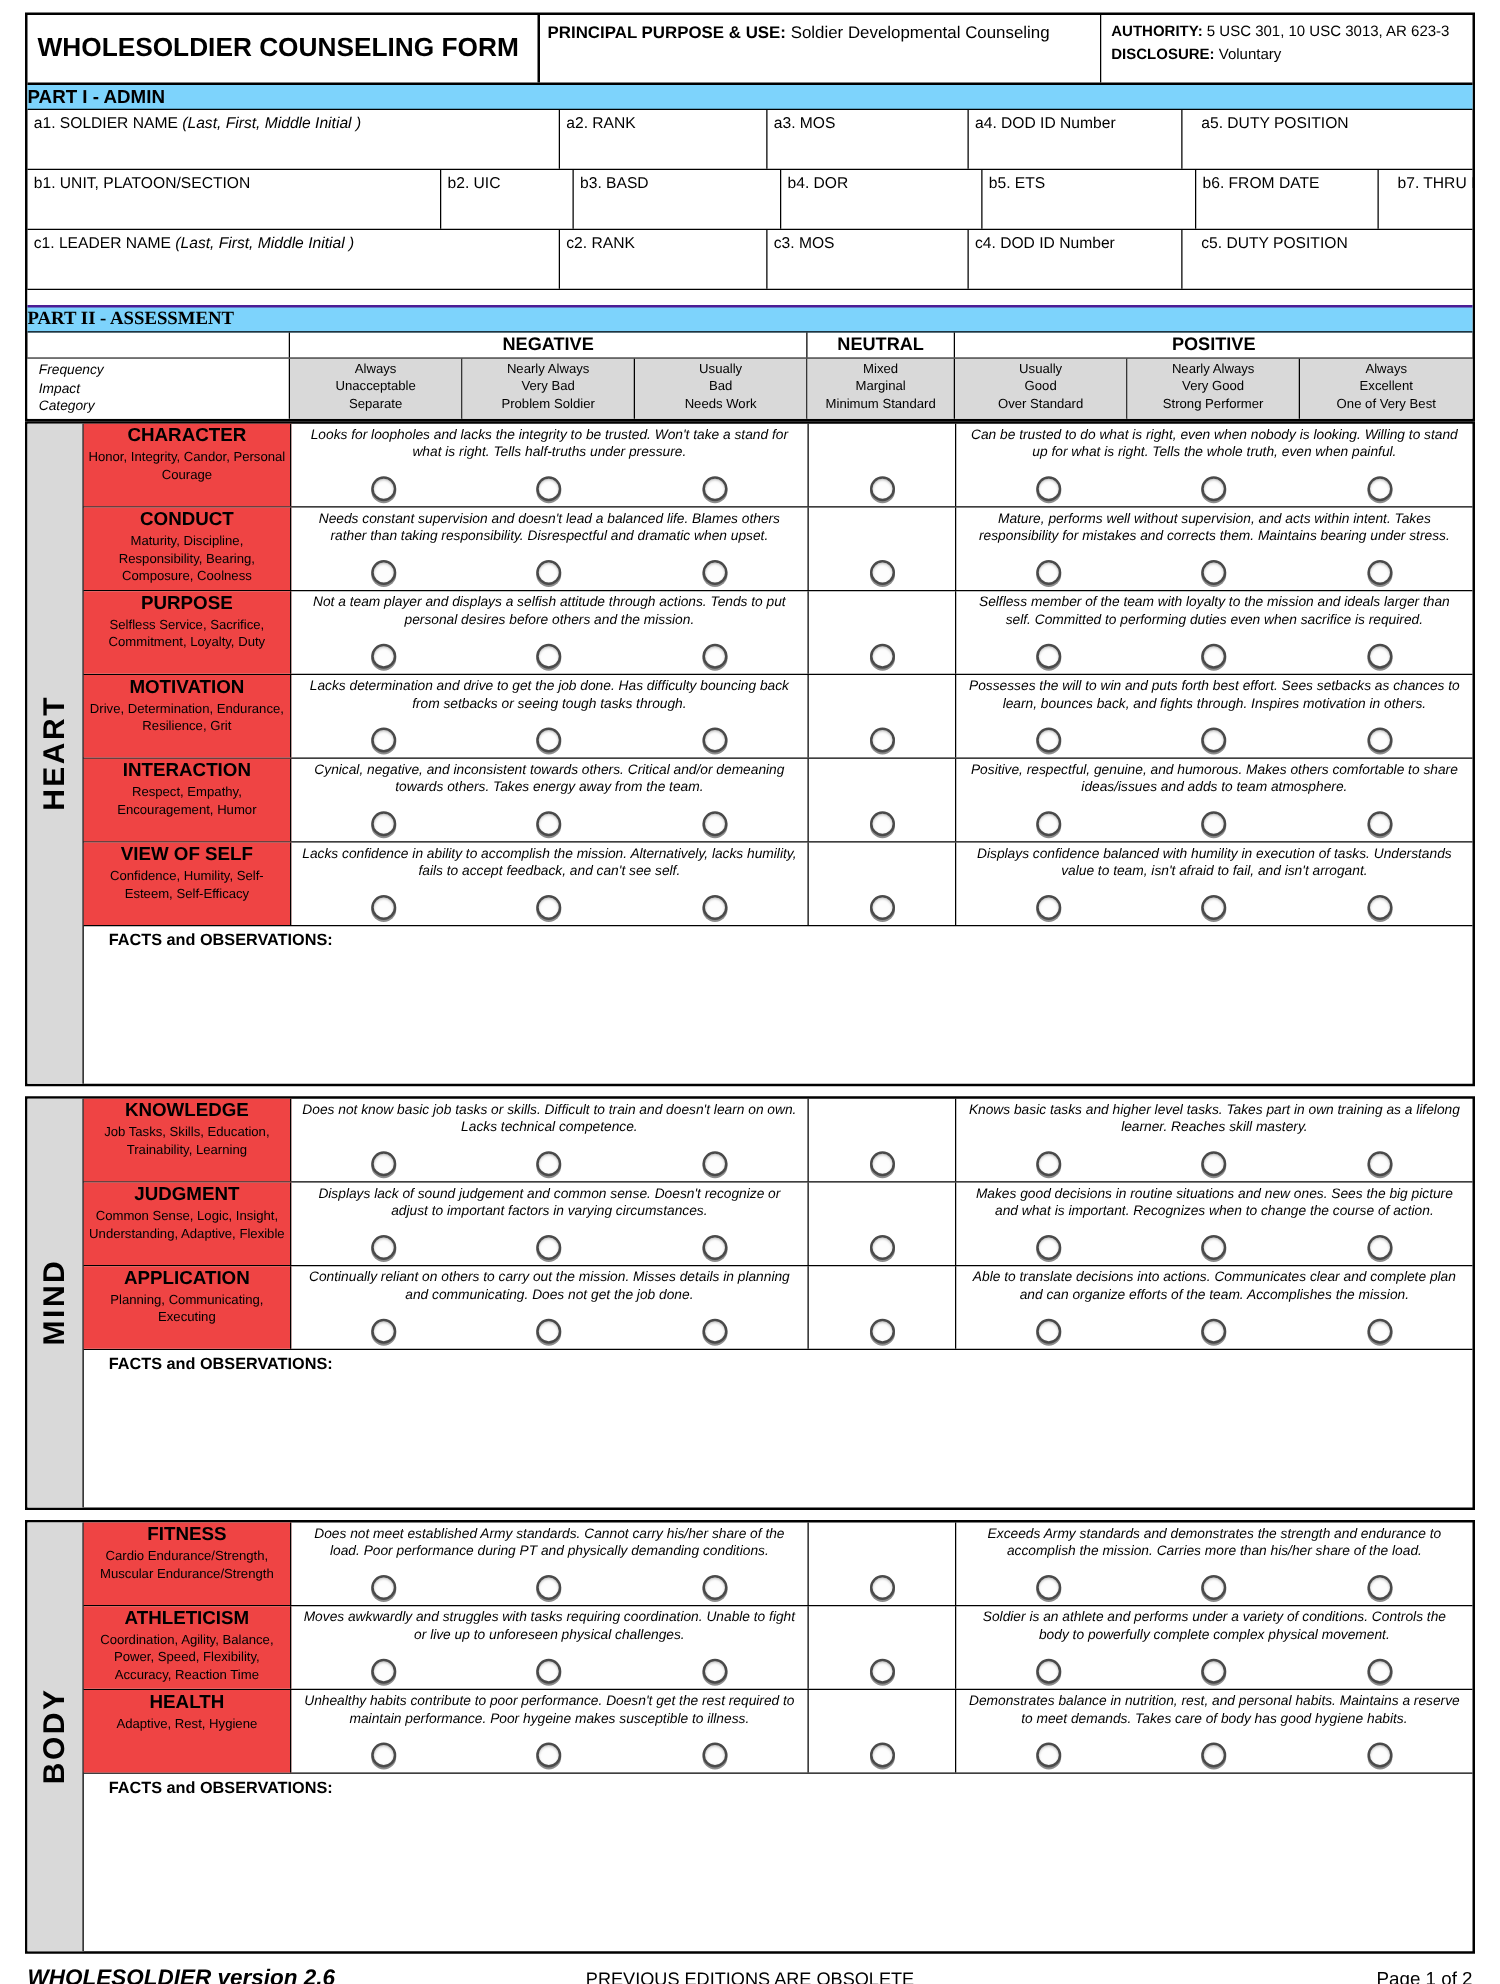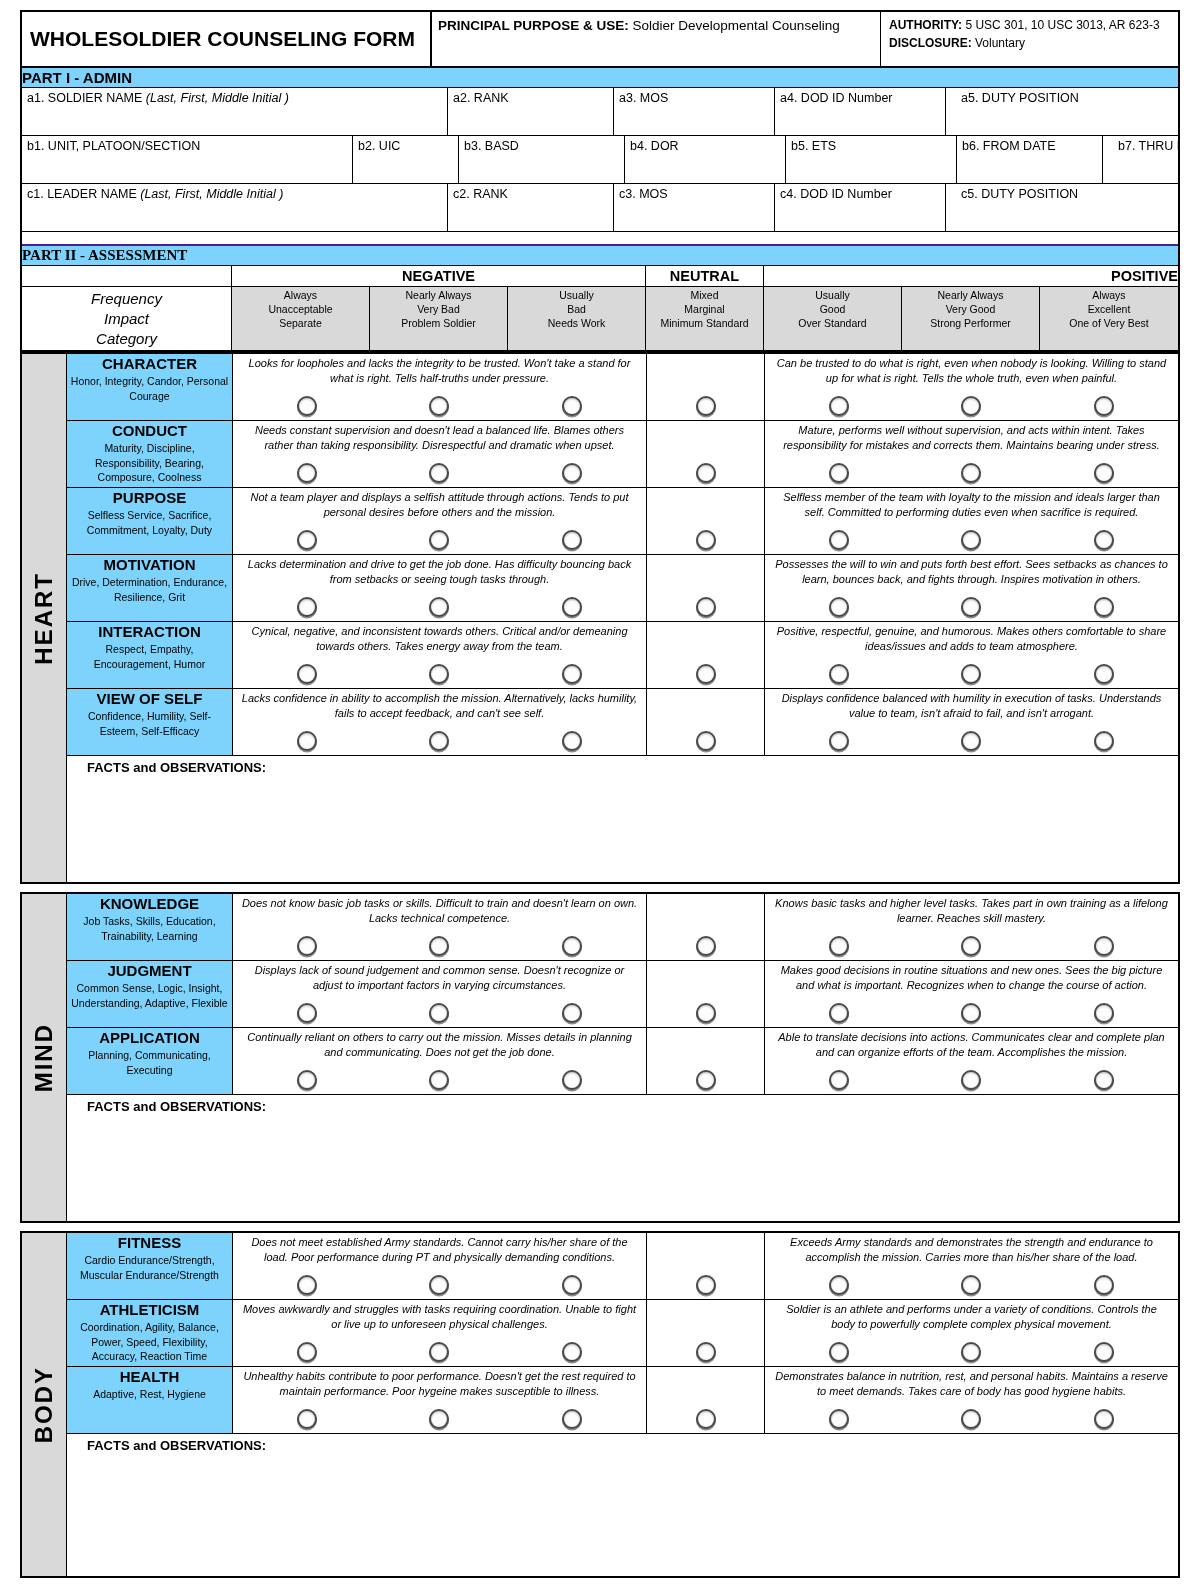--- a/index.html
+++ b/index.html
@@ -21,34 +21,34 @@
   
   .admin-row{display:flex;height:47px;border-bottom:1px solid #000;}
   .admin-cell{border-right:1px solid #000;padding:3px 5px;font-size:12.5px;overflow:hidden;white-space:nowrap;}
   .admin-cell.last{border-right:none;flex:1;margin-left:10px;}
   .admin-spacer{height:12px;background:#fff;}
 
   
   .group-row{display:grid;grid-template-columns:210px 414px 118px 1fr;border-bottom:1px solid #000;}
   .gh{font-weight:bold;font-size:14.5px;text-align:center;padding:2px 0;border-right:1px solid #000;}
   .gh-left{border-right:1px solid #000;}
-  .gh.pos{border-right:none;text-align:right;}
+  .gh.pos{border-right:none;}
   .sub-row{display:grid;grid-template-columns:210px 138px 138px 138px 118px 138px 138px 1fr;}
   .sh{background:#d9d9d9;border-right:1px solid #000;text-align:center;font-size:10.5px;line-height:1.32;padding:2px 1px;}
   .sub-row .sh:last-child{border-right:none;}
-  .sh-left{border-right:1px solid #000;text-align:center;padding:2px 9px;font-size:15px;line-height:1.32;font-style:italic;background:#fff;}
+  .sh-left{border-right:1px solid #000;text-align:left;padding:2px 9px;font-size:11px;line-height:1.32;font-style:italic;background:#fff;}
 
   
   .section{border:2px solid #000;display:flex;}
   .section.gap{margin-top:8px;}
   .band{width:44px;background:#d9d9d9;border-right:1px solid #000;display:flex;align-items:center;justify-content:center;}
   .band-label{writing-mode:vertical-rl;transform:rotate(180deg);font-weight:bold;font-size:24px;letter-spacing:2px;}
   .sec-content{flex:1;display:flex;flex-direction:column;}
   .arow{display:grid;grid-template-columns:166px 414px 118px 1fr;border-bottom:1px solid #000;min-height:66px;}
-  .cat{background:#7dd3fc;border-right:1px solid #000;text-align:center;padding:1px 3px 3px;}
+  .cat{background:#ef4444;border-right:1px solid #000;text-align:center;padding:1px 3px 3px;}
   .cat-title{font-weight:bold;font-size:15px;}
   .cat-traits{font-size:10.5px;line-height:1.35;margin-top:2px;}
   .desc{border-right:1px solid #000;display:flex;flex-direction:column;justify-content:space-between;padding:2px 8px 4px;}
   .desc.pos{border-right:none;}
   .desc-text{font-style:italic;font-size:11px;line-height:1.3;text-align:center;}
   .neutral-cell{border-right:1px solid #000;display:flex;flex-direction:column;justify-content:flex-end;padding-bottom:4px;}
   .radios{display:flex;justify-content:space-around;align-items:flex-end;}
   .radio{width:16px;height:16px;border-radius:50%;background:#fdfdfd;border:2px solid #4a4a4a;box-shadow:0 1.5px 0 rgba(0,0,0,0.45), inset 0 1px 2px rgba(0,0,0,0.25);}
   .facts{padding:2px 20px;}
   .facts-label{font-weight:bold;font-size:13px;}

